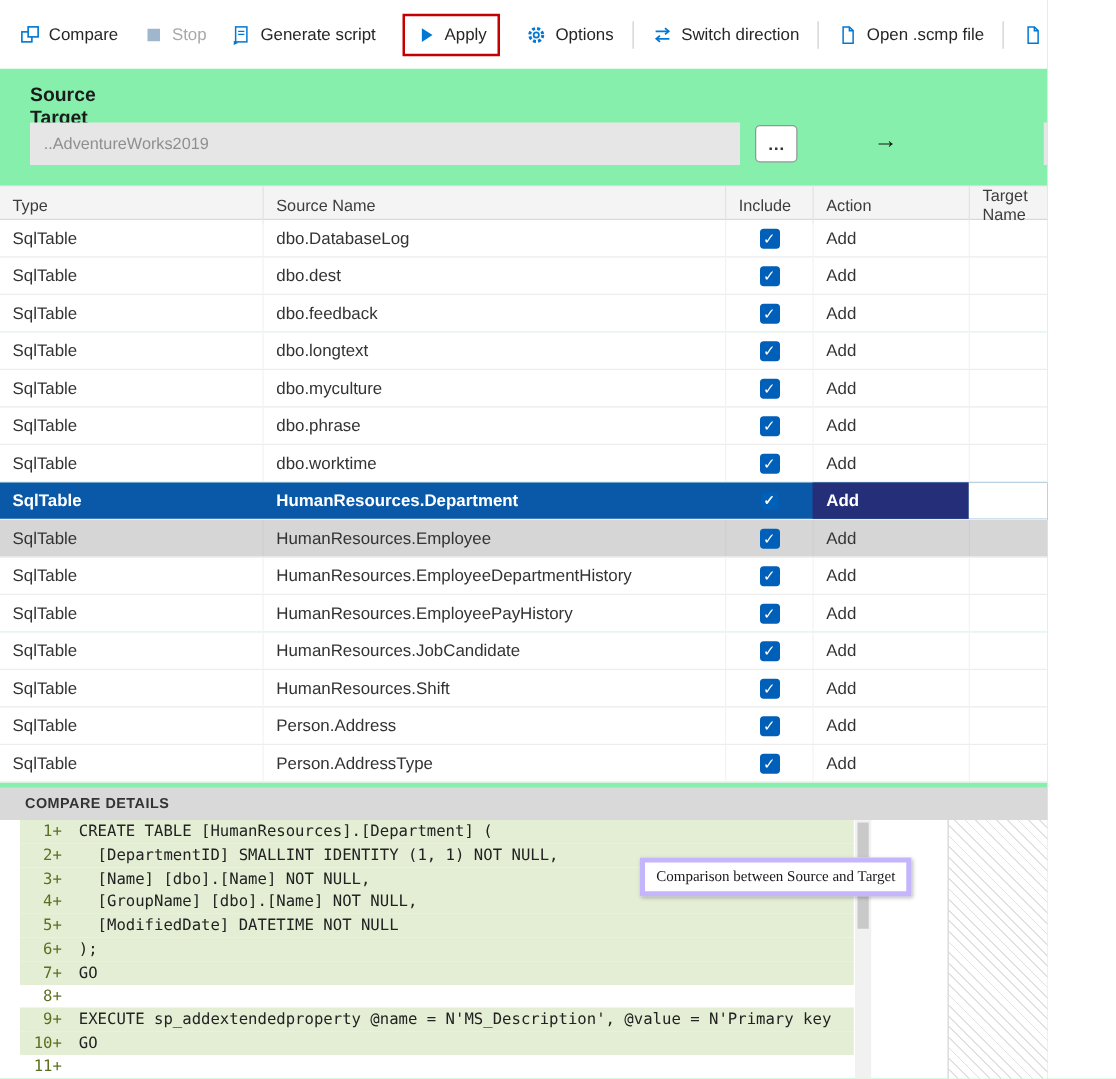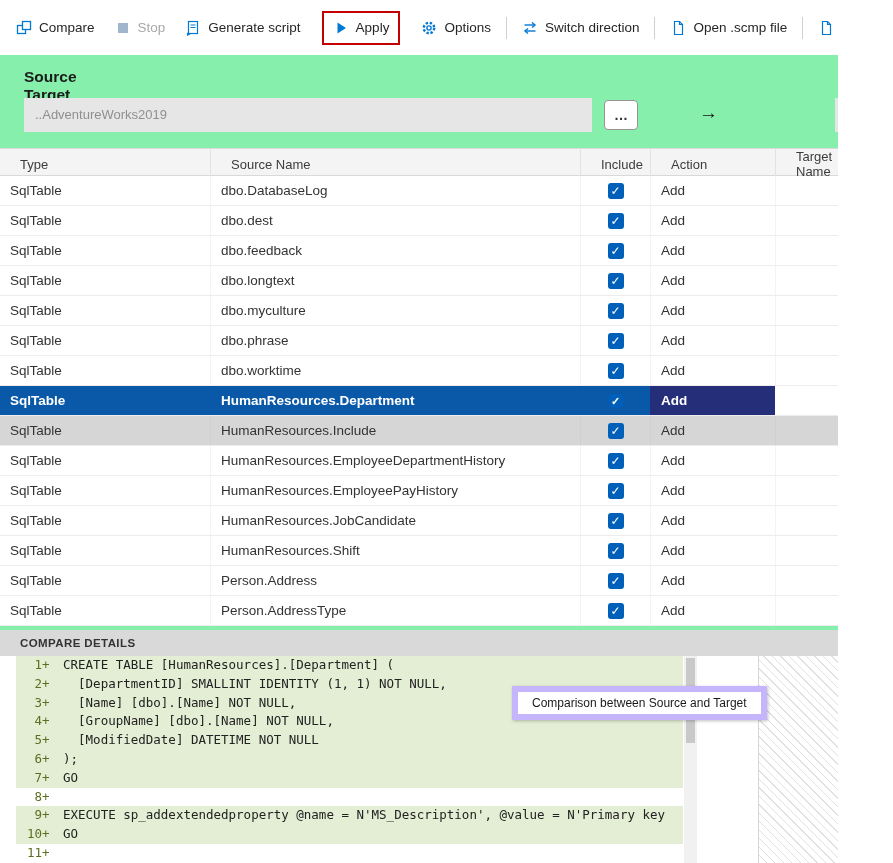--- a/index.html
+++ b/index.html
@@ -26,21 +26,21 @@
   .browse-btn { position:absolute; left:604px; top:2px; width:34px; height:30px; background:#fff;
                 border:1px solid #959595; border-radius:4px; font-size:14px; font-weight:bold;
                 color:#333; cursor:pointer; line-height:1; font-family:"Liberation Sans",sans-serif; }
   .dir-arrow { position:absolute; left:699px; top:4px; font-size:19px; color:#111; }
 
   
   .grid { margin-top:14px; }
   .g-header { display:grid; grid-template-columns:210px 370px 70px 125px 1fr; height:28px;
               background:#f4f4f4; border-top:1px solid #d9d9d9; border-bottom:1px solid #d9d9d9;
               align-items:center; font-size:13px; color:#3c3c3c; }
-  .g-hcell { padding-left:20px; border-left:1px solid #e2e2e2; height:100%; display:flex; align-items:center; cursor:pointer; }
+  .g-hcell { padding-left:10px; border-left:1px solid #e2e2e2; height:100%; display:flex; align-items:center; cursor:pointer; }
   .g-hcell:first-child { border-left:none; }
   .g-row { display:grid; grid-template-columns:210px 370px 70px 125px 1fr; height:30px;
            border-bottom:1px solid #ededed; font-size:13.5px; color:#333; cursor:pointer; background:#fff; }
   .cell { padding-left:10px; display:flex; align-items:center; height:100%; border-left:1px solid #f3f3f3; overflow:hidden; white-space:nowrap; }
   .cell:first-child { border-left:none; }
   .cell.include { justify-content:center; padding-left:0; }
   .checkbox { width:16px; height:16px; background:#005fb8; border-radius:3px; color:#fff;
               font-size:12px; line-height:16px; text-align:center; cursor:pointer; flex:none; }
   .g-row.hover { background:#d6d6d6; }
   .g-row.hover .cell { border-left-color:#cfcfcf; }
@@ -59,23 +59,23 @@
   .code-line { display:flex; height:18.8px; line-height:18.8px; font-family:"DejaVu Sans Mono", monospace;
                font-size:12.5px; white-space:pre; overflow:hidden; }
   .code-line.added { background:#e4eed4; }
   .ln { width:26px; text-align:right; color:#5a7020; flex:none; }
   .plus { width:9px; color:#5a7020; flex:none; }
   .code-text { padding-left:12px; color:#222; }
   .vscroll { position:absolute; left:684px; top:0; width:13px; height:207px; background:#f1f1f1; }
   .vscroll .thumb { position:absolute; left:2px; top:2px; width:9px; height:85px; background:#c9c9c9; }
   .hatch { position:absolute; left:758px; top:0; width:135px; height:207px; border-left:1px solid #d5d5d5;
            background:repeating-linear-gradient(45deg,#ffffff 0px,#ffffff 5px,#e1e1e1 5px,#e1e1e1 6px); }
-  .tooltip { position:absolute; left:512px; top:30px; background:#fff; border:6px solid #c4b5fd;
-             padding:4px 14px; font-size:12px; color:#1a1a1a; white-space:nowrap;
-             box-shadow:1px 1px 3px rgba(0,0,0,.25); }
+  .tooltip { position:absolute; left:512px; top:30px; background:#fff; border:4px solid #c4b5fd;
+             padding:4px 9px; font-size:12px; color:#1a1a1a; white-space:nowrap;
+             box-shadow:1px 1px 3px rgba(0,0,0,.25);font-family:Liberation Serif, serif; }
 </style>
 </head>
 <body>
 
 <div class="app">
 
   <div class="toolbar">
       <div class="tb-item">
         <span class="tb-icon">
           <svg viewBox="0 0 16 16" width="16" height="16">
@@ -242,21 +242,21 @@
           <div class="cell type">SqlTable</div>
           <div class="cell name">HumanResources.Department</div>
           <div class="cell include">
             <span class="checkbox">✓</span>
           </div>
           <div class="cell action">Add</div>
           <div class="cell target"></div>
         </div>
         <div class="g-row hover">
           <div class="cell type">SqlTable</div>
-          <div class="cell name">HumanResources.Include</div>
+          <div class="cell name">HumanResources.Employee</div>
           <div class="cell include">
             <span class="checkbox">✓</span>
           </div>
           <div class="cell action">Add</div>
           <div class="cell target"></div>
         </div>
         <div class="g-row">
           <div class="cell type">SqlTable</div>
           <div class="cell name">HumanResources.EmployeeDepartmentHistory</div>
           <div class="cell include">

